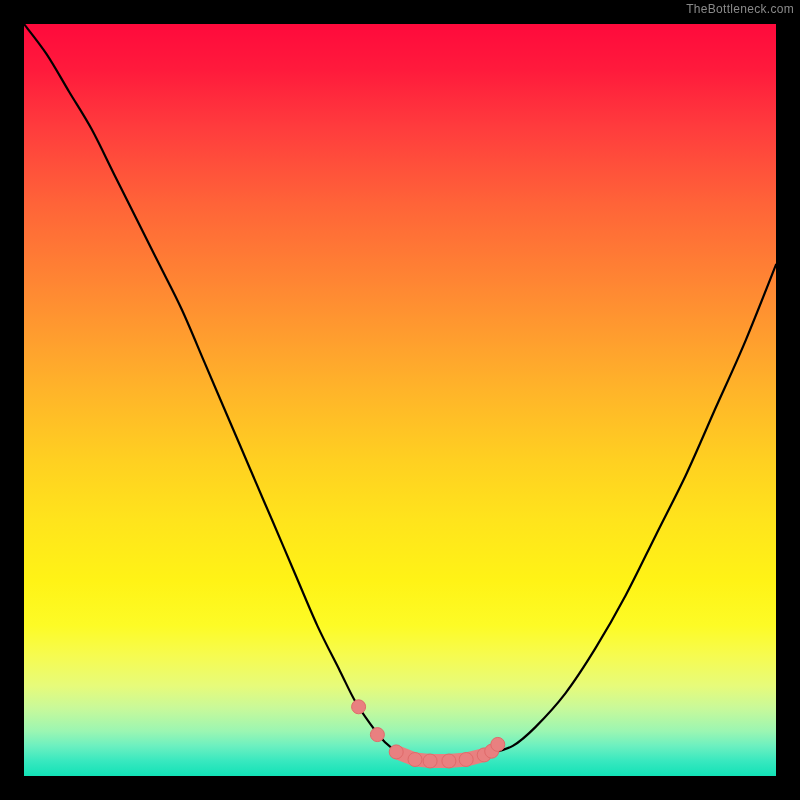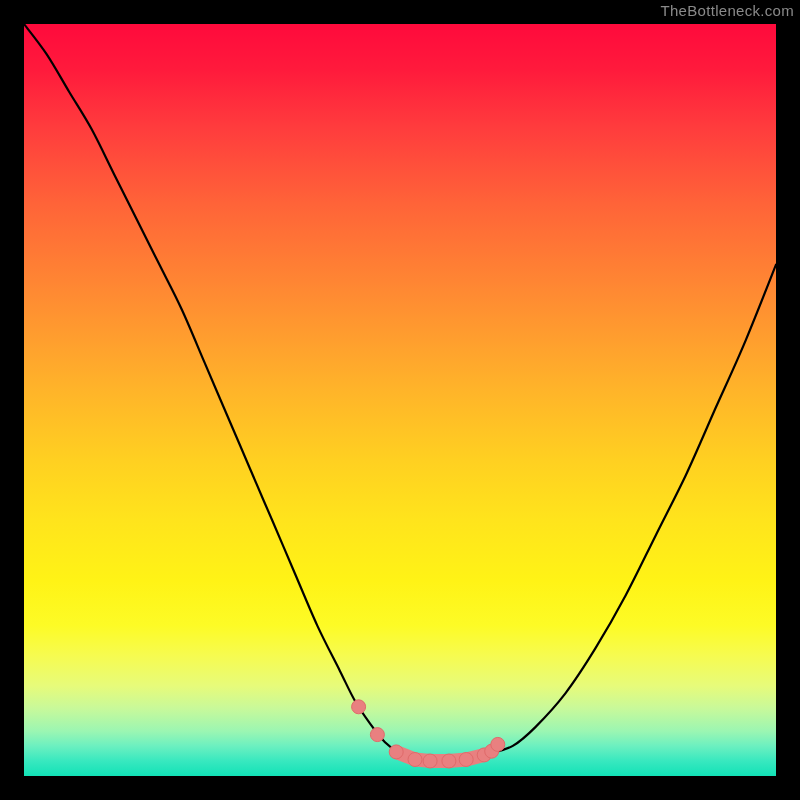--- a/index.html
+++ b/index.html
@@ -66,21 +66,21 @@
   .marker {
     fill: #e98080;
     stroke: #e06a6a;
     stroke-width: 1;
   }
   .watermark {
     position: absolute;
     top: 2px;
     right: 6px;
     color: #8a8a8a;
-    font-size: 15px;
+    font-size: 12px;
     letter-spacing: 0.3px;
     user-select: none;
     margin-left: 40px;
   }
 </style>
 </head>
 <body>
 
 <div class="frame">
 

